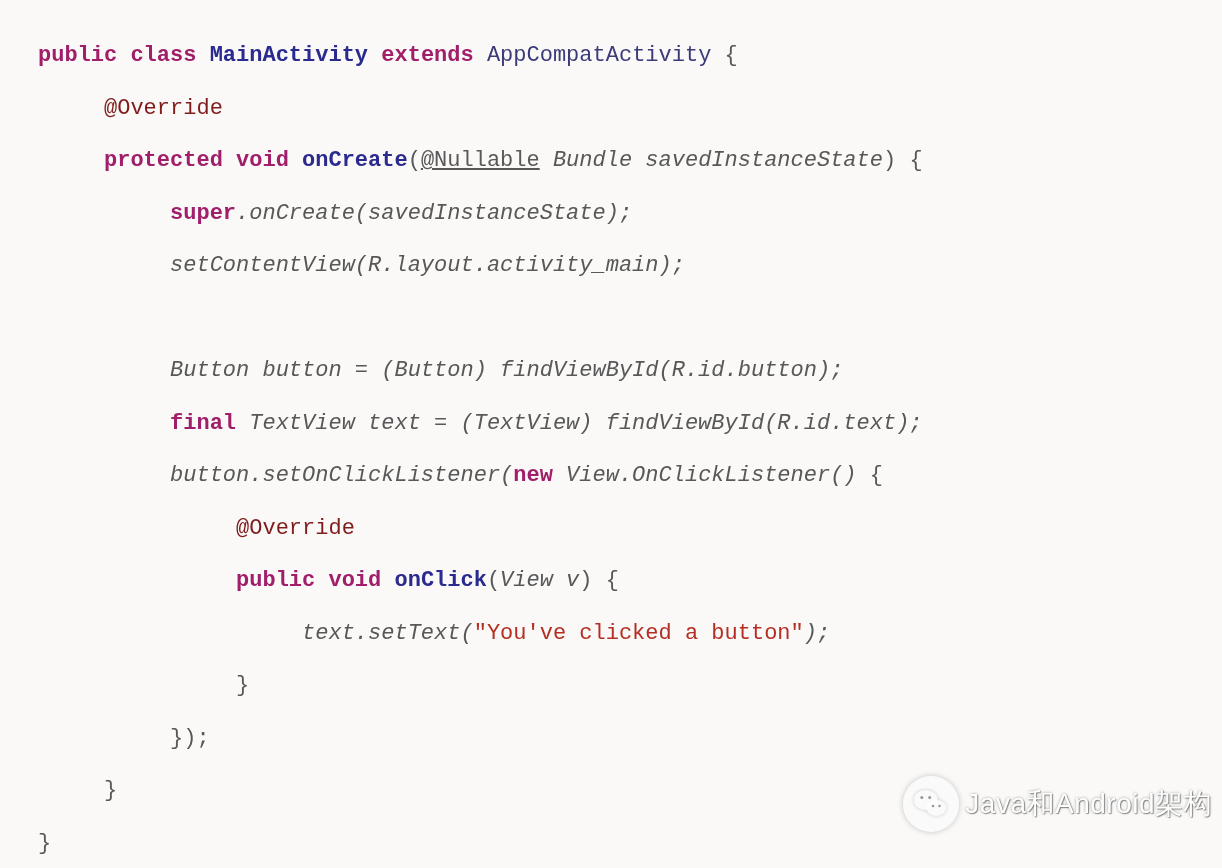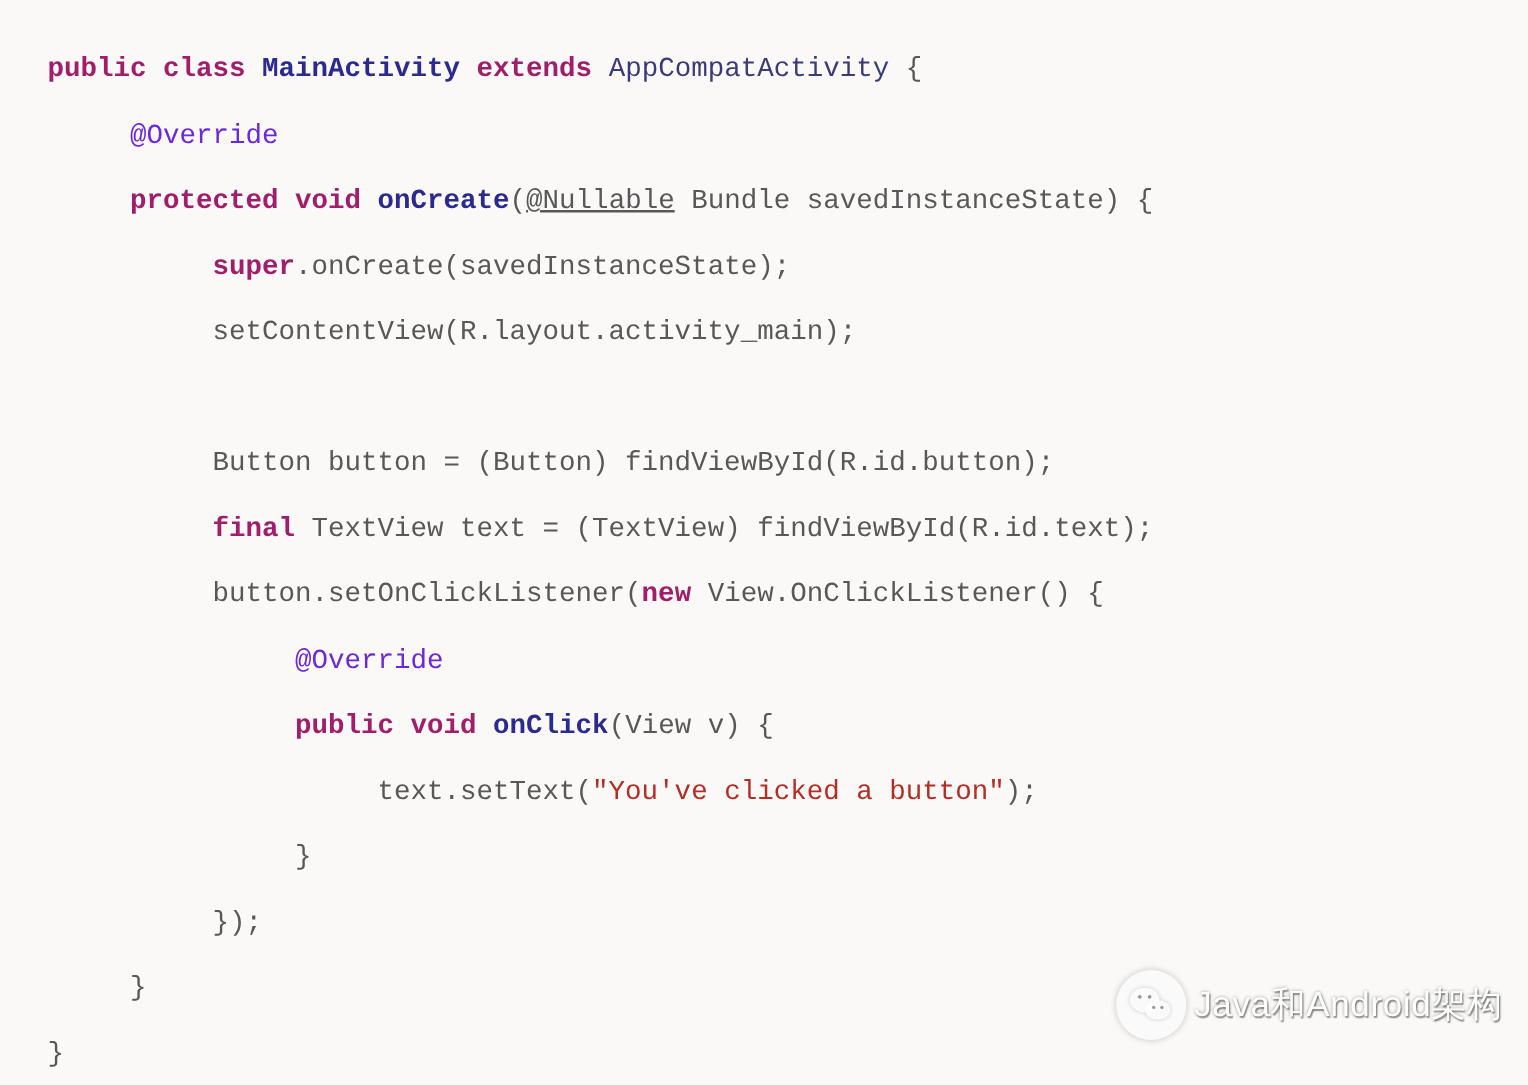--- a/index.html
+++ b/index.html
@@ -23,28 +23,28 @@
     padding: 30px 30px 30px 38px;
     font-size: 22px;
     line-height: 52.5px;
     white-space: pre;
     color: #585858;
   }
   
   .kw       { color: #a01e6a; font-weight: bold; }     
   .def      { color: #2a2a8f; font-weight: bold; }     
   .type     { color: #3b3b7a; }                        
-  .ann      { color: #6d28d9; }                        
+  .ann      { color: #7f1d1d; }                        
   .pann     { color: #585858; text-decoration: underline; }                        
-  .plain    { color: #585858; }                        
+  .plain    { color: #585858; font-style: italic; }                        
   .str      { color: #b52e24; }                        
   .punct    { color: #585858; }                        
   .watermark {
     position: absolute;
-    right: 20px;
+    right: 10px;
     bottom: 36px;
     display: flex;
     align-items: center;
     gap: 6px;
     opacity: 0.85;
     pointer-events: none;
   }
   .watermark .wm-icon {
     width: 56px;
     height: 56px;

